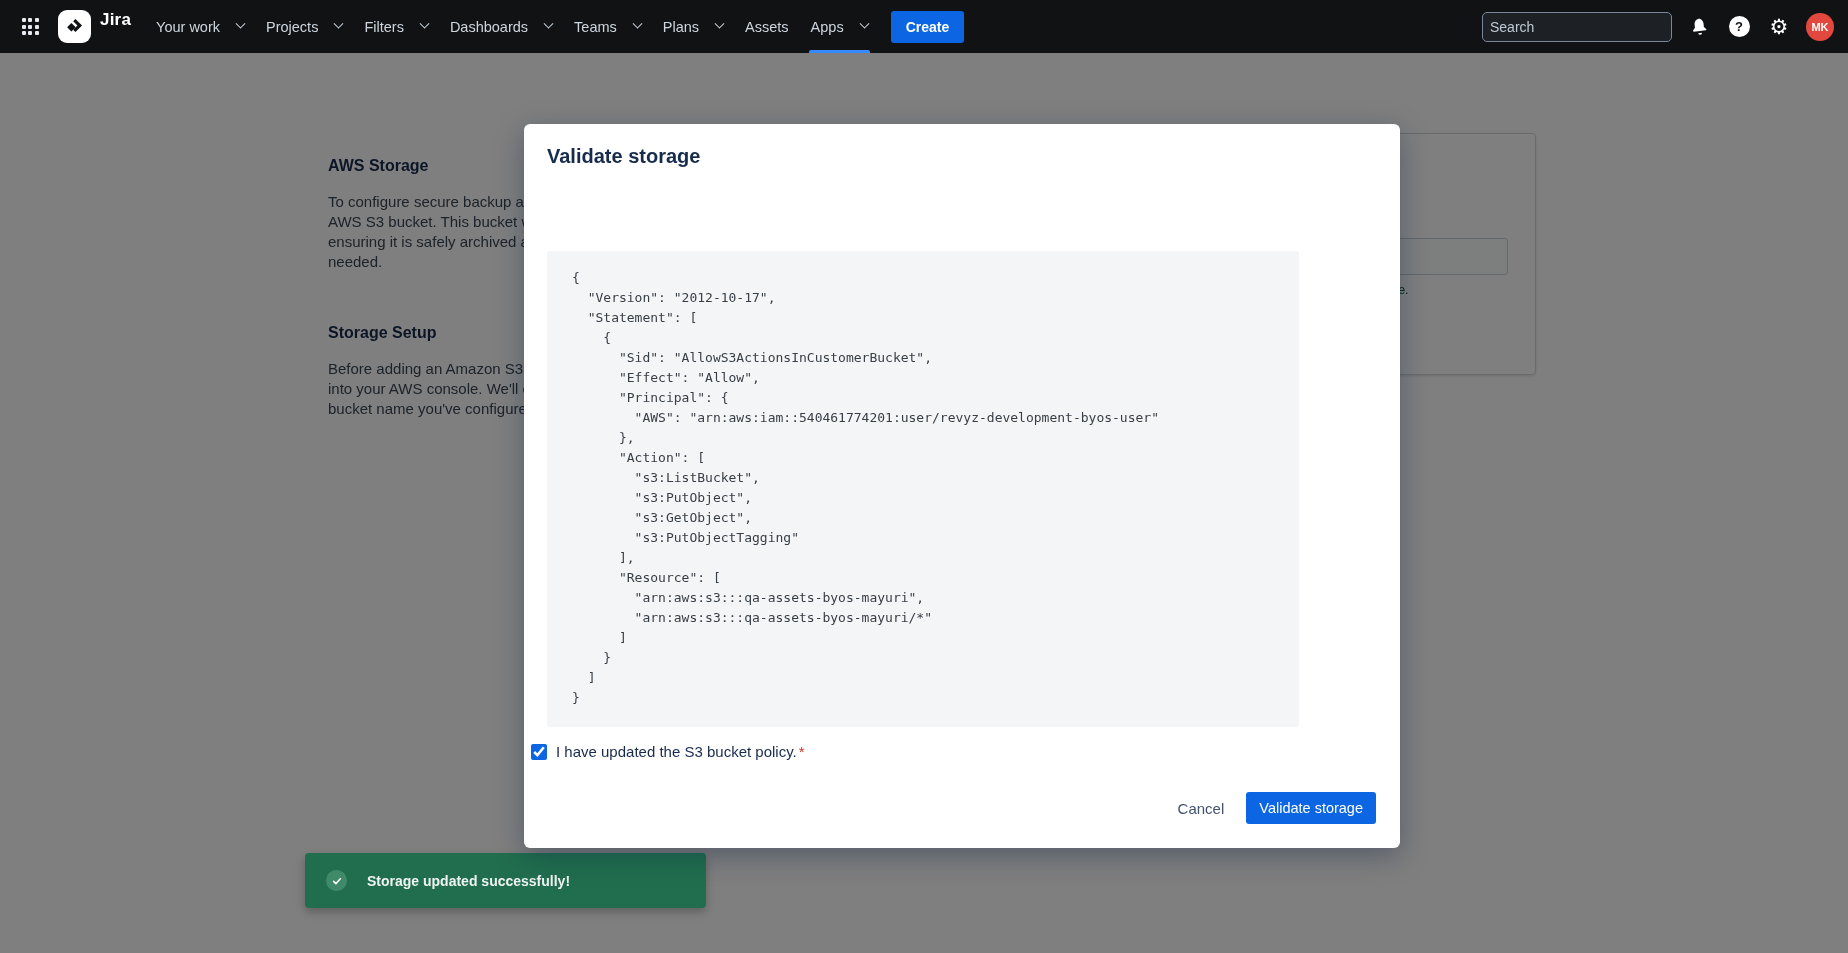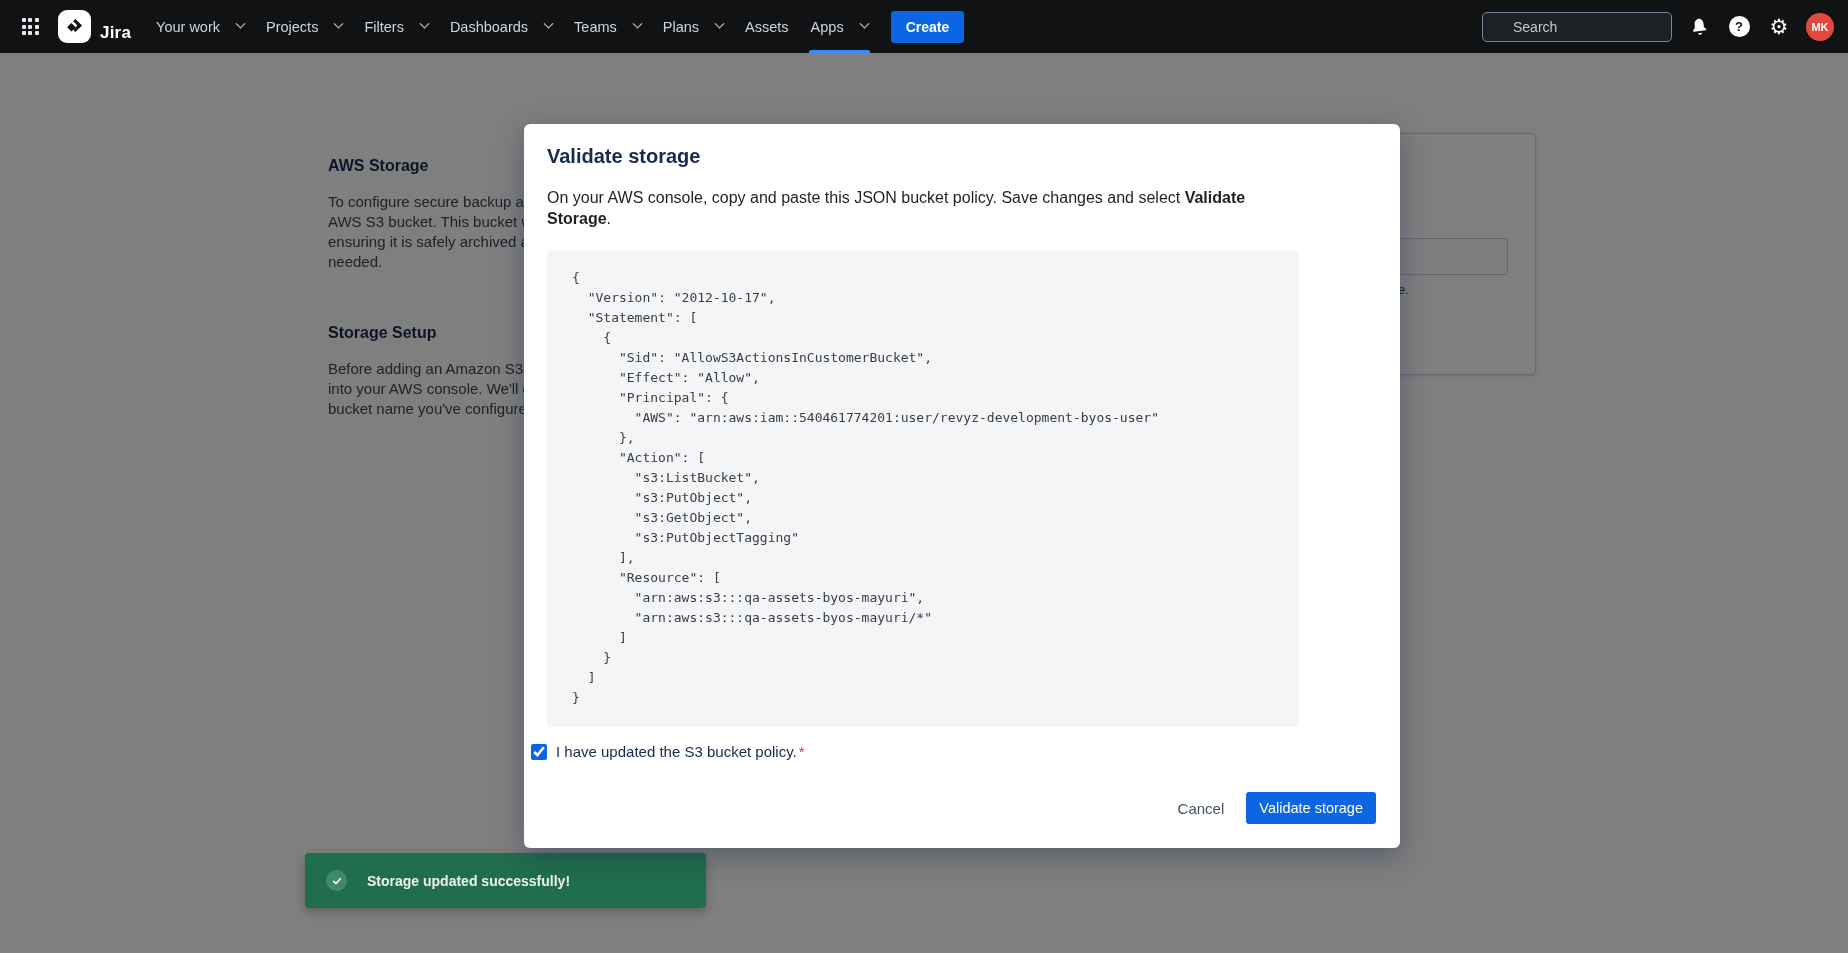--- a/index.html
+++ b/index.html
@@ -6,36 +6,36 @@
   html,body { width:1848px; height:953px; font-family:"Liberation Sans", sans-serif; background:#fff; }
   #app { position:relative; width:1848px; height:953px; overflow:hidden; background:#fff; }
 
   
   .topnav { position:absolute; z-index:40; top:0; left:0; right:0; height:53px;
     background:#101214; display:flex; align-items:center; padding:0 14px; }
   .grid-btn { width:32px; height:32px; display:flex; align-items:center; justify-content:center;
     border-radius:4px; cursor:pointer; margin-right:8px; }
   .dots { display:grid; grid-template-columns:repeat(3,4px); grid-template-rows:repeat(3,4px); gap:2.5px; }
   .dots i { background:#E6E9ED; border-radius:1px; }
-  .brand { display:flex; align-items:flex-end; gap:9px; margin:0 14px 0 4px; cursor:pointer; }
+  .brand { display:flex; align-items:flex-start; gap:9px; margin:0 14px 0 4px; cursor:pointer; }
   .logo-tile { width:33px; height:33px; background:#fff; border-radius:9px;
     display:flex; align-items:center; justify-content:center; }
   .brand-name { color:#fff; font-size:17px; font-weight:700; letter-spacing:.2px; }
   .nav-items { display:flex; align-items:center; height:100%; }
   .nav-item { position:relative; height:100%; display:flex; align-items:center; gap:12px;
     padding:0 11px; color:#CDD6DF; font-size:14.5px; cursor:pointer; white-space:nowrap; }
   .chev { width:7px; height:7px; border-right:1.7px solid #CDD6DF; border-bottom:1.7px solid #CDD6DF;
     display:inline-block; transform:rotate(45deg) translate(-2px,-2px); margin-left:5px; }
   .nav-item.active::after { content:""; position:absolute; left:9px; right:9px; bottom:0;
     height:3px; background:#388BFF; border-radius:2px 2px 0 0; }
   .create-btn { margin-left:12px; height:32px; padding:0 15px; background:#0C66E4; color:#fff;
     font-size:14px; font-weight:600; border:none; border-radius:3px; cursor:pointer; }
   .nav-right { margin-left:auto; display:flex; align-items:center; gap:14px; }
   .search-box { display:flex; align-items:center; gap:7px; width:190px; height:30px;
-    border:1px solid #7A8699; border-radius:5px; background:#1D2125; padding:0 23px; }
+    border:1px solid #7A8699; border-radius:5px; background:#1D2125; padding:0 23px;justify-content:center; }
   .search-box input { flex:1; background:transparent; border:none; outline:none;
     color:#DEE4EA; font-size:14px; font-family:inherit; }
   .search-box input::placeholder { color:#BFC9D4; }
   .nav-icon { width:26px; height:26px; display:flex; align-items:center; justify-content:center; cursor:pointer; }
   .help-circle { width:21px; height:21px; background:#fff; border-radius:50%; color:#101214;
     font-size:13px; font-weight:700; display:flex; align-items:center; justify-content:center; }
   .gear-glyph { color:#fff; font-size:21px; line-height:1; }
   .avatar { width:28px; height:28px; border-radius:50%; background:#E2483D; color:#fff;
     font-size:11px; font-weight:700; display:flex; align-items:center; justify-content:center; cursor:pointer; }
 
@@ -198,21 +198,20 @@
     <span class="toast-icon">
       <svg width="12" height="12" viewBox="0 0 16 16">
           <path d="M3.5 8.5l3 3 6-6.5" fill="none" stroke="#fff" stroke-width="2" stroke-linecap="round" stroke-linejoin="round"></path>
         </svg>
     </span>
     <span class="toast-msg">Storage updated successfully!</span>
   </div>
 
   <section class="modal">
     <h2 class="modal-title">Validate storage</h2>
-    <p class="modal-desc"><span>On your AWS console, copy and paste this JSON bucket policy. Save changes and select </span><b>Validate Storage</b><span>.</span></p>
     <div class="code-block">
       <pre>{
   "Version": "2012-10-17",
   "Statement": [
     {
       "Sid": "AllowS3ActionsInCustomerBucket",
       "Effect": "Allow",
       "Principal": {
         "AWS": "arn:aws:iam::540461774201:user/revyz-development-byos-user"
       },

